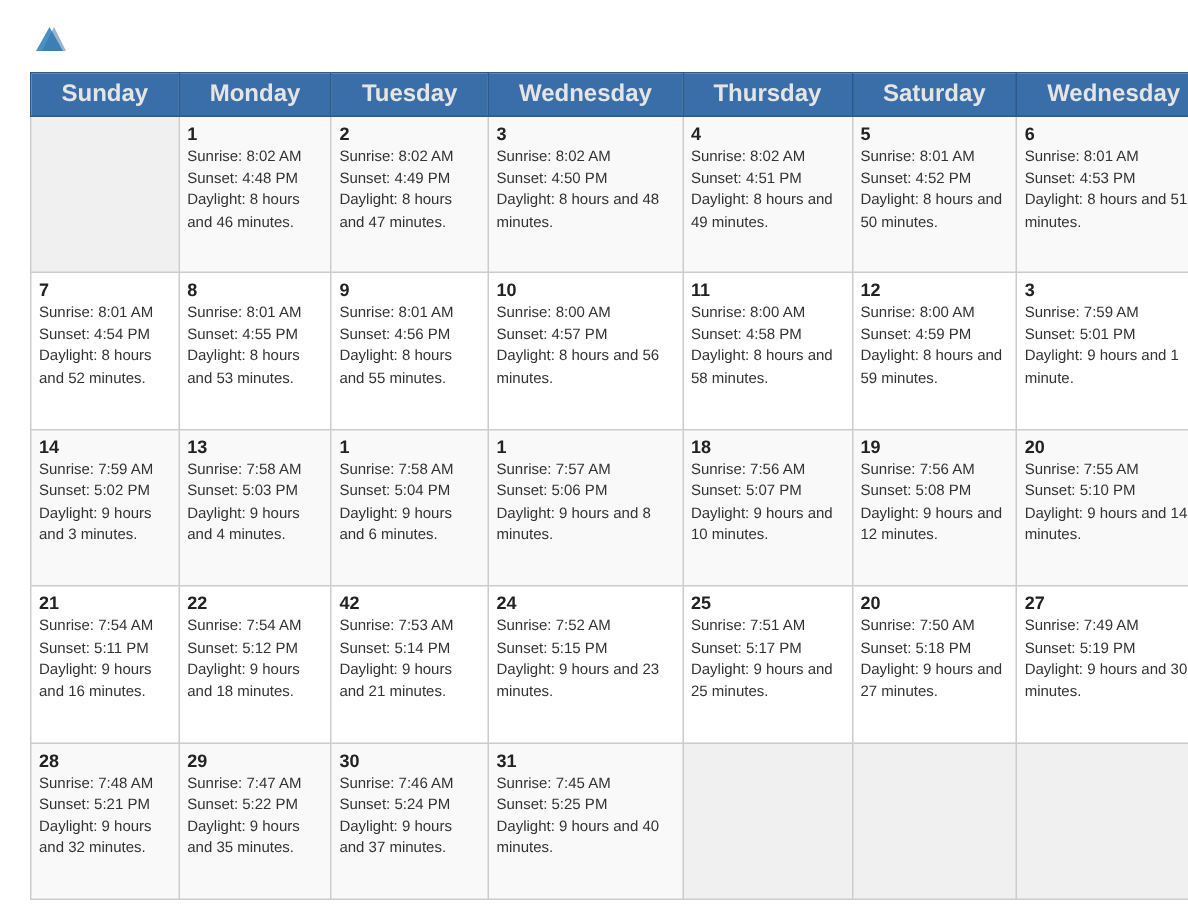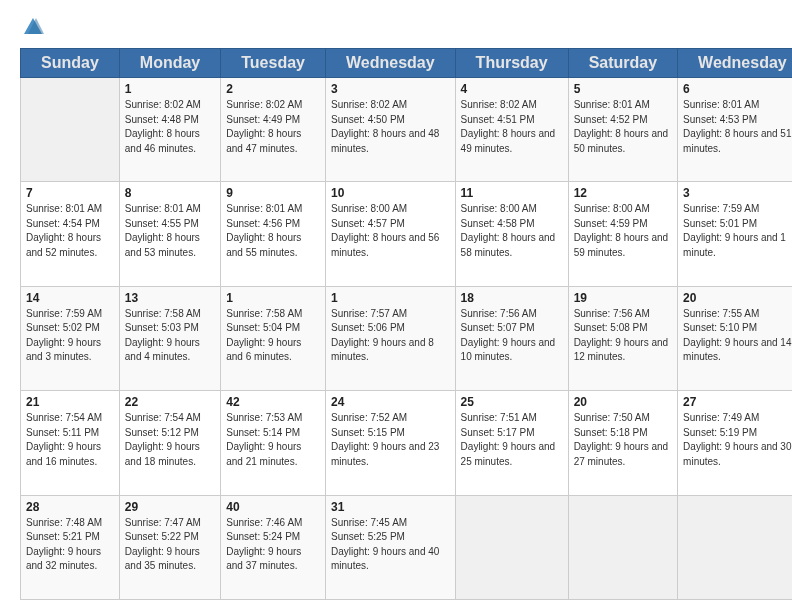--- a/index.html
+++ b/index.html
@@ -258,21 +258,21 @@
         <tr>
           <td>
             <span class="day-number">28</span>
             <div class="day-info">Sunrise: 7:48 AM<br>Sunset: 5:21 PM<br>Daylight: 9 hours and 32 minutes.</div>
           </td>
           <td>
             <span class="day-number">29</span>
             <div class="day-info">Sunrise: 7:47 AM<br>Sunset: 5:22 PM<br>Daylight: 9 hours and 35 minutes.</div>
           </td>
           <td>
-            <span class="day-number">40</span>
+            <span class="day-number">30</span>
             <div class="day-info">Sunrise: 7:46 AM<br>Sunset: 5:24 PM<br>Daylight: 9 hours and 37 minutes.</div>
           </td>
           <td>
             <span class="day-number">31</span>
             <div class="day-info">Sunrise: 7:45 AM<br>Sunset: 5:25 PM<br>Daylight: 9 hours and 40 minutes.</div>
           </td>
           <td class="empty-cell"></td>
           <td class="empty-cell"></td>
           <td class="empty-cell"></td>
         </tr>

